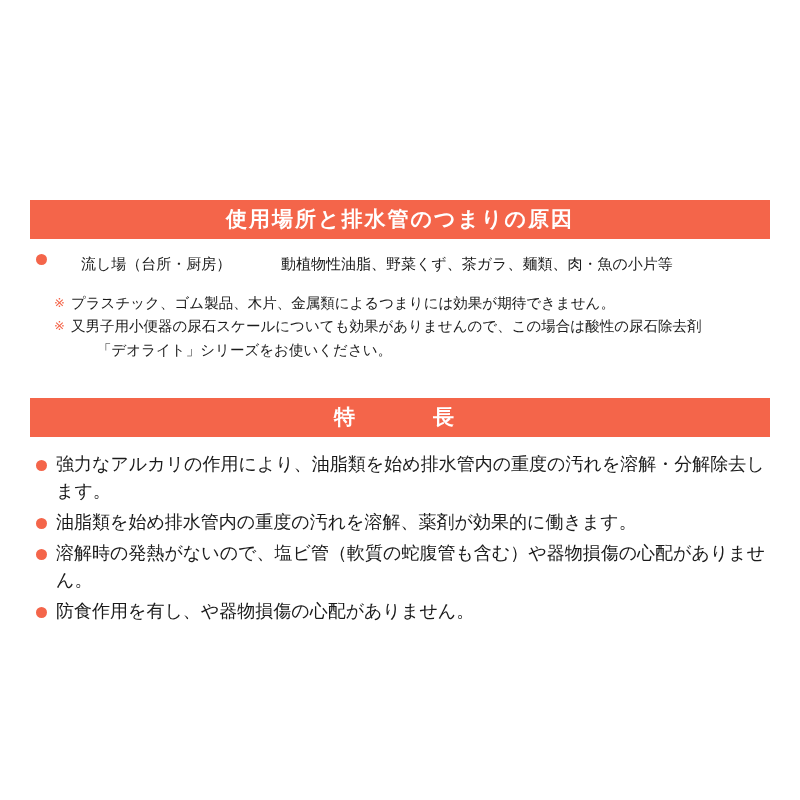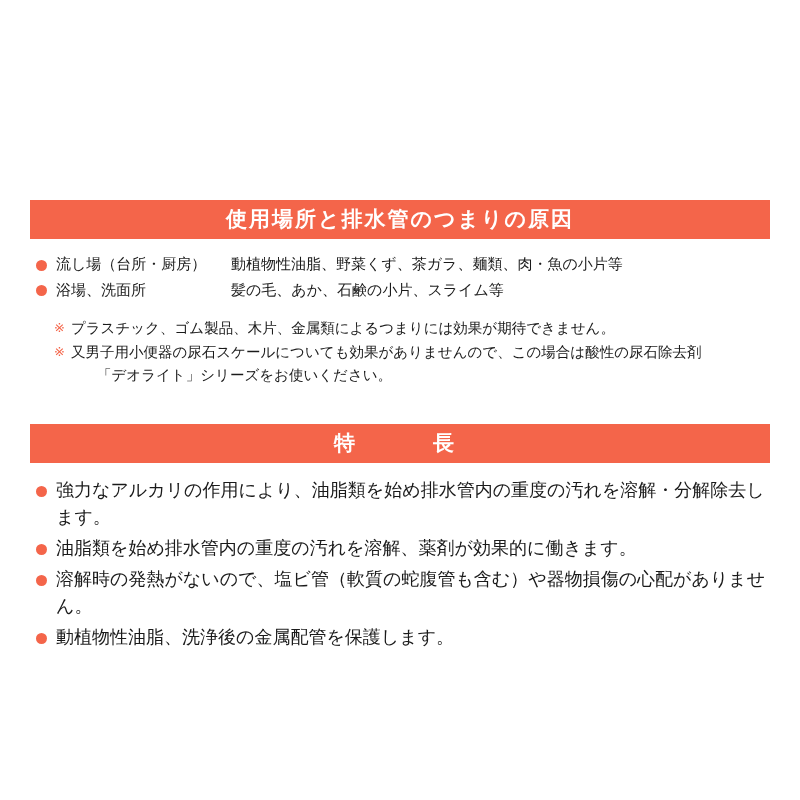--- a/index.html
+++ b/index.html
@@ -43,22 +43,23 @@
     letter-spacing: 12px;
   }
 
   
   .usage-list {
     margin-top: 14px;
     padding-left: 6px;
   }
   .usage-row {
     display: flex;
-    align-items: center;
+    align-items: flex-start;
     margin-bottom: 3px;
+    gap: 25px;
   }
   .bullet {
     display: inline-block;
     width: 11px;
     height: 11px;
     border-radius: 50%;
     background: #f4654a;
     flex: none;
     position: relative;
     top: 1px;
@@ -126,25 +127,20 @@
   <div class="content">
 
     <div class="section-bar">使用場所と排水管のつまりの原因</div>
 
     <div class="usage-list">
       <div class="usage-row">
         <span class="bullet"></span>
         <span class="usage-label">流し場（台所・厨房）</span>
         <span class="usage-desc">動植物性油脂、野菜くず、茶ガラ、麺類、肉・魚の小片等</span>
       </div>
-      <div class="usage-row">
-        <span class="bullet"></span>
-        <span class="usage-label">浴場、洗面所</span>
-        <span class="usage-desc">髪の毛、あか、石鹸の小片、スライム等</span>
-      </div>
     </div>
 
     <div class="notes">
       <div class="note-row">
         <span class="note-mark">※</span>
         <span class="note-text">プラスチック、ゴム製品、木片、金属類によるつまりには効果が期待できません。</span>
       </div>
       <div class="note-row">
         <span class="note-mark">※</span>
         <span class="note-text">又男子用小便器の尿石スケールについても効果がありませんので、この場合は酸性の尿石除去剤</span>
@@ -162,18 +158,18 @@
       <div class="feature-row">
         <span class="bullet"></span>
         <span class="feature-text">油脂類を始め排水管内の重度の汚れを溶解、薬剤が効果的に働きます。</span>
       </div>
       <div class="feature-row">
         <span class="bullet"></span>
         <span class="feature-text">溶解時の発熱がないので、塩ビ管（軟質の蛇腹管も含む）や器物損傷の心配がありません。</span>
       </div>
       <div class="feature-row">
         <span class="bullet"></span>
-        <span class="feature-text">動植物性油脂、洗浄後の金属配管を保護します。</span>
+        <span class="feature-text">防食作用を有し、や器物損傷の心配がありません。</span>
       </div>
     </div>
 
   </div>
 </div>
 
 </body></html>

